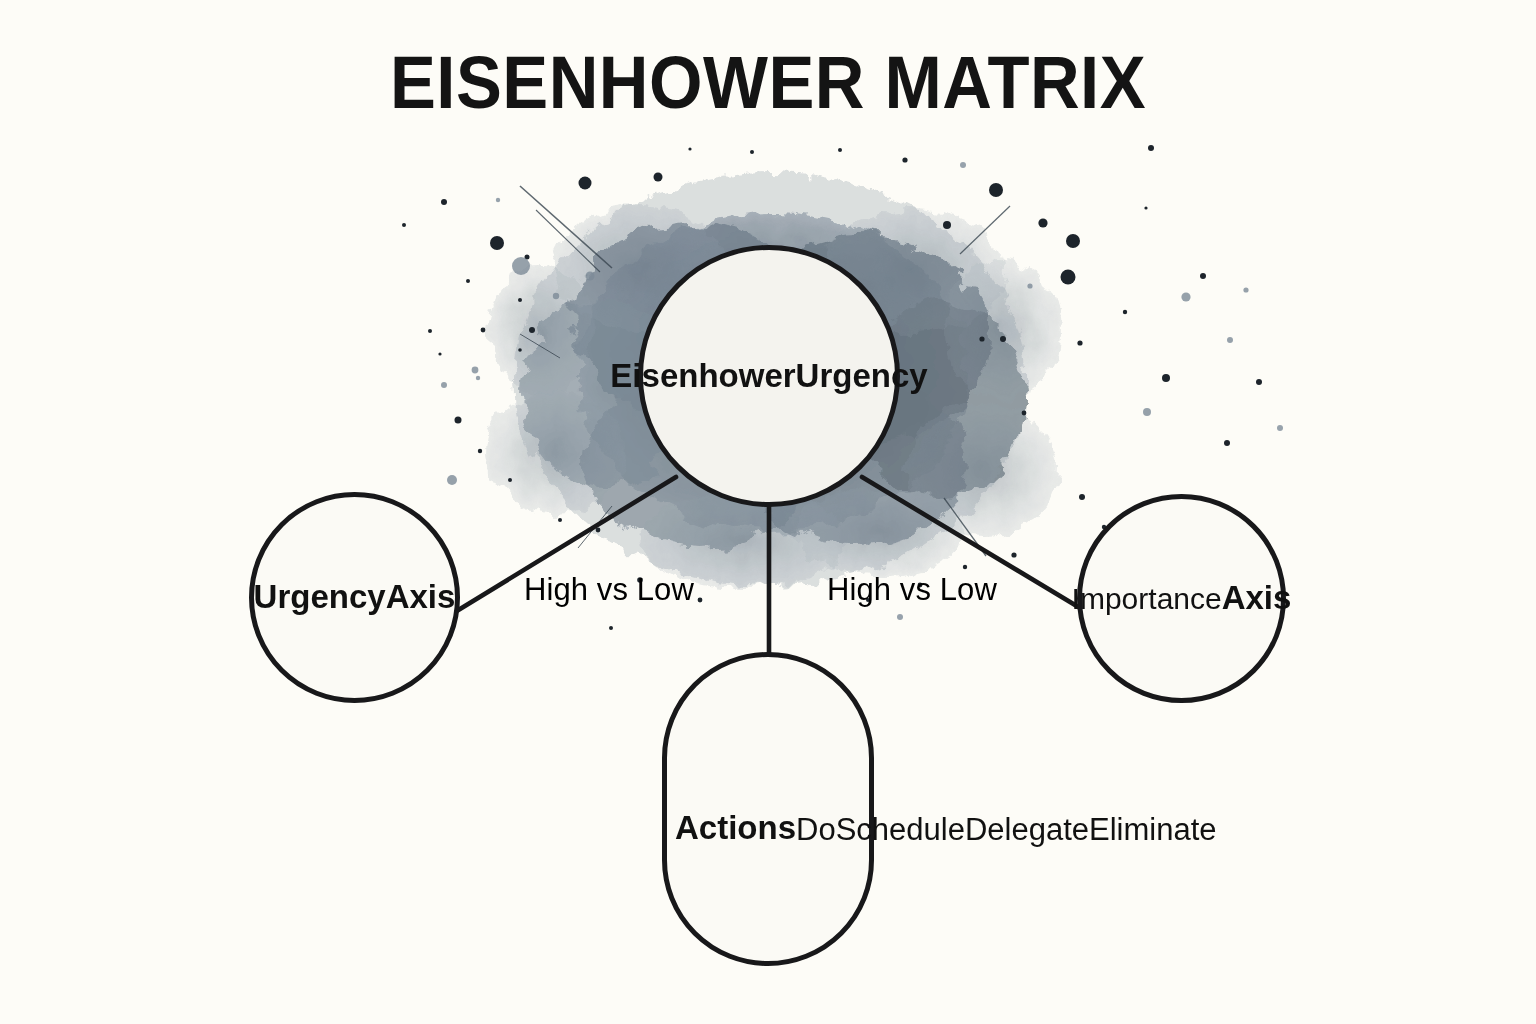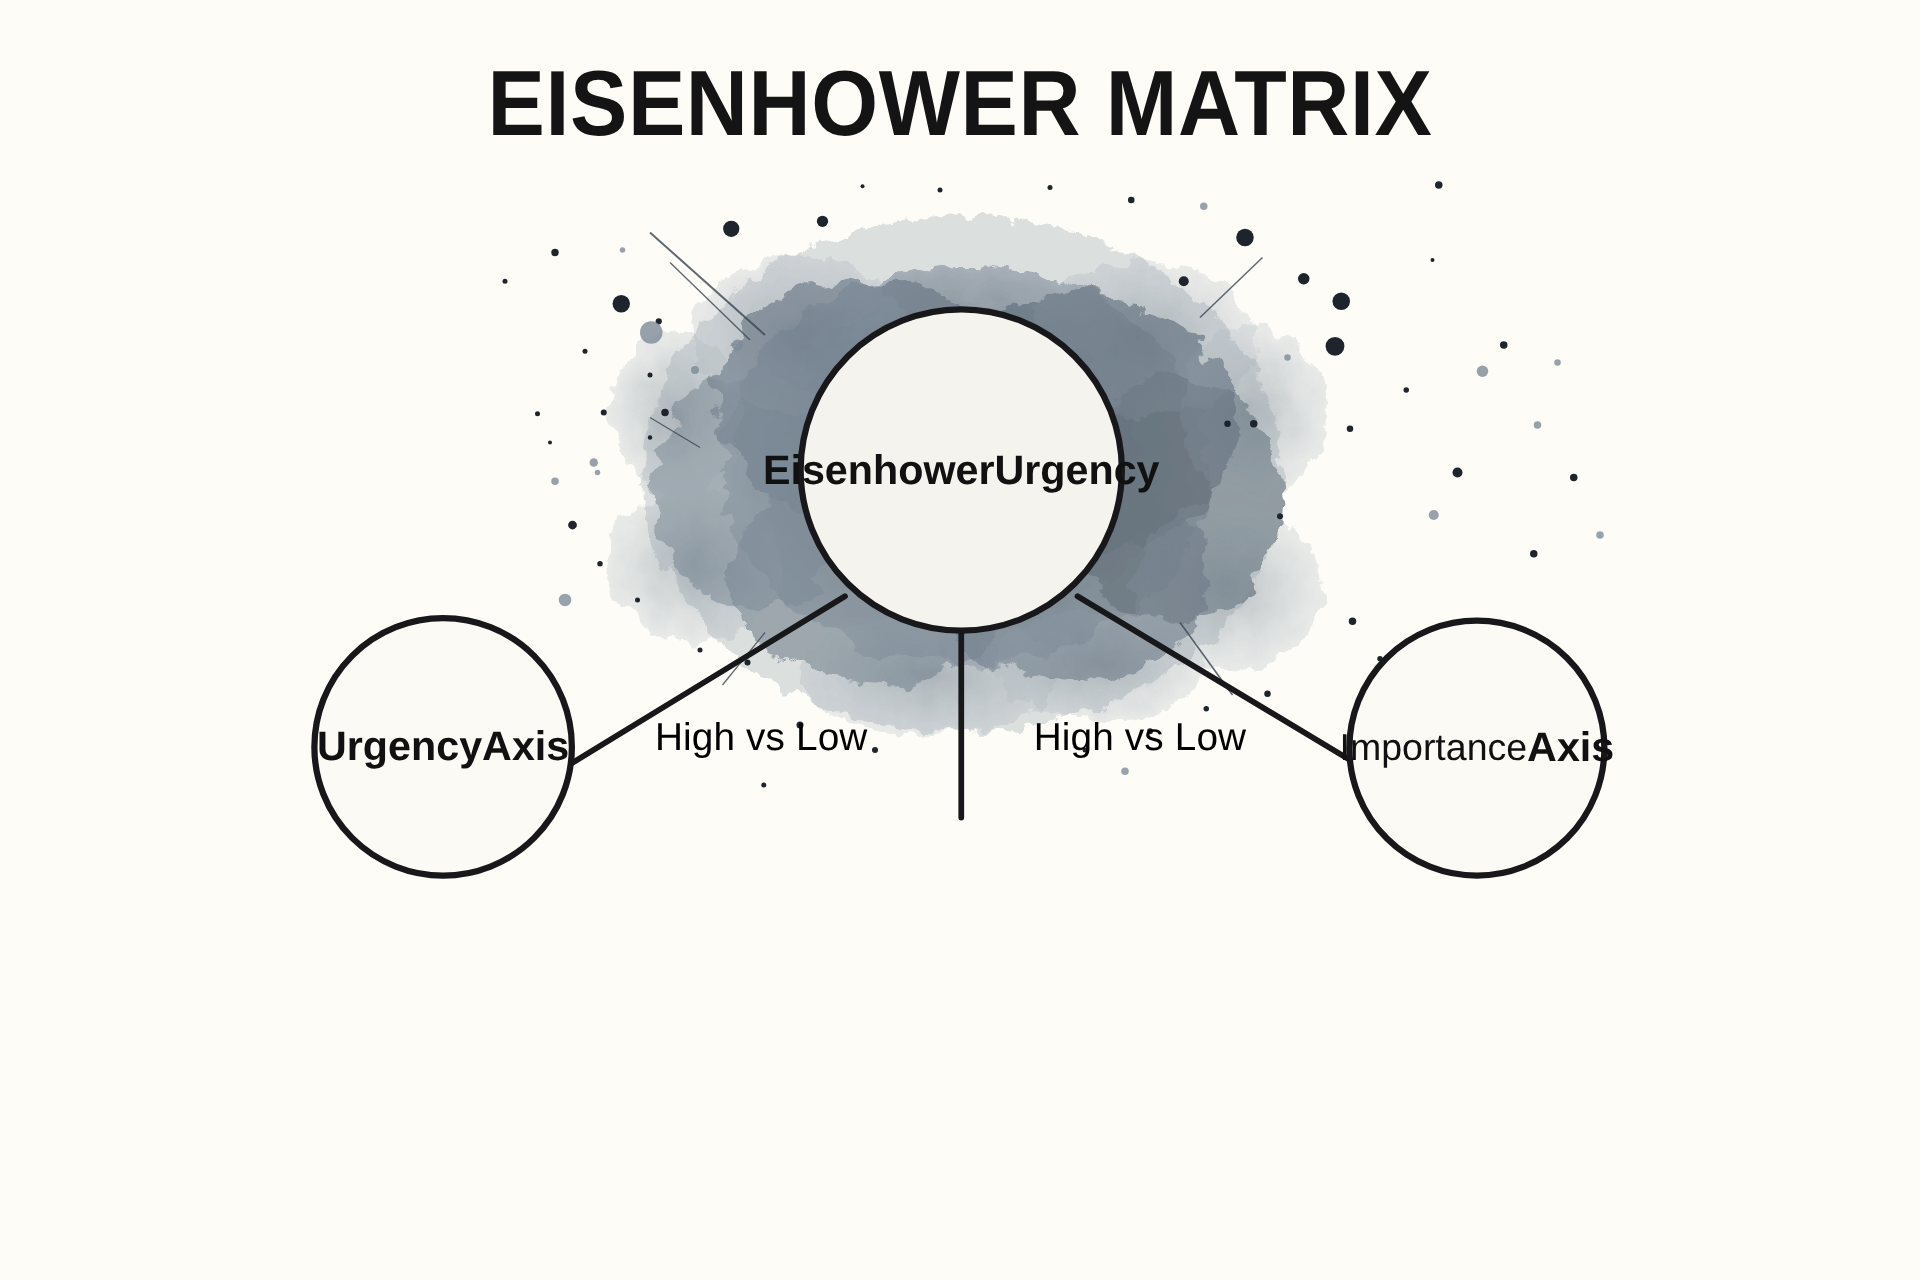--- a/index.html
+++ b/index.html
@@ -294,17 +294,24 @@
   <div id="node-urgency" class="node circle">
     <span class="ln-1">Urgency</span>
     <span class="ln-2">Axis</span>
   </div>
 
   <div id="node-importance" class="node circle">
     <span class="ln-1">Importance</span>
     <span class="ln-2">Axis</span>
   </div>
 
+  <div id="node-actions" class="node pill">
+    <span class="a-head">Actions</span>
+    <span class="a-item">Do</span>
+    <span class="a-item">Schedule</span>
+    <span class="a-item">Delegate</span>
+    <span class="a-item">Eliminate</span>
+  </div>
 
   <div class="edge-label" id="edge-label-left">High vs Low</div>
   <div class="edge-label" id="edge-label-right">High vs Low</div>
 
 </div>
 
 </body></html>

